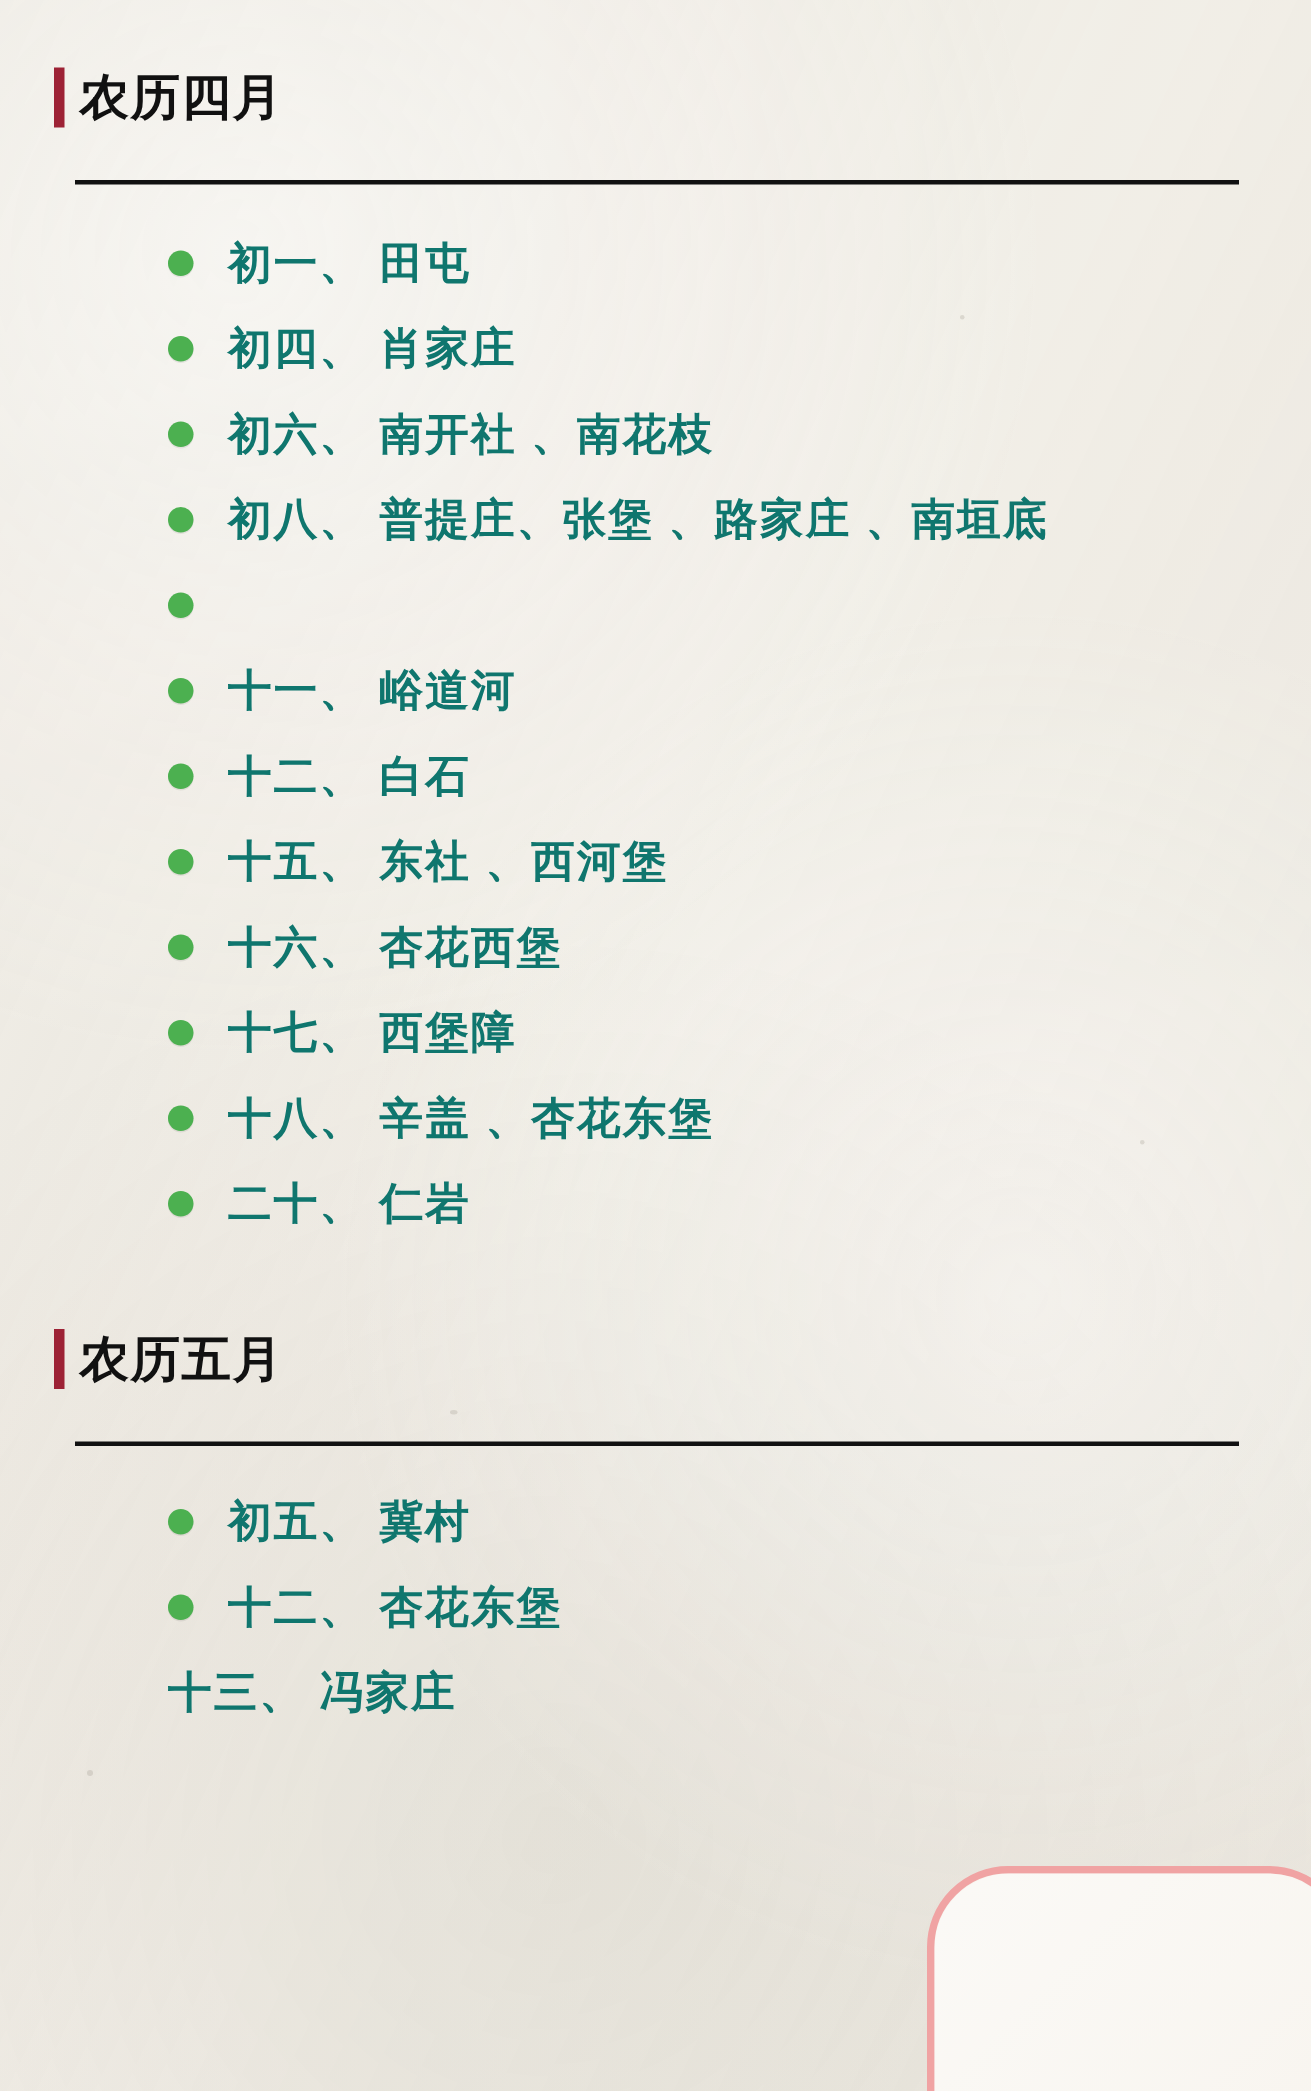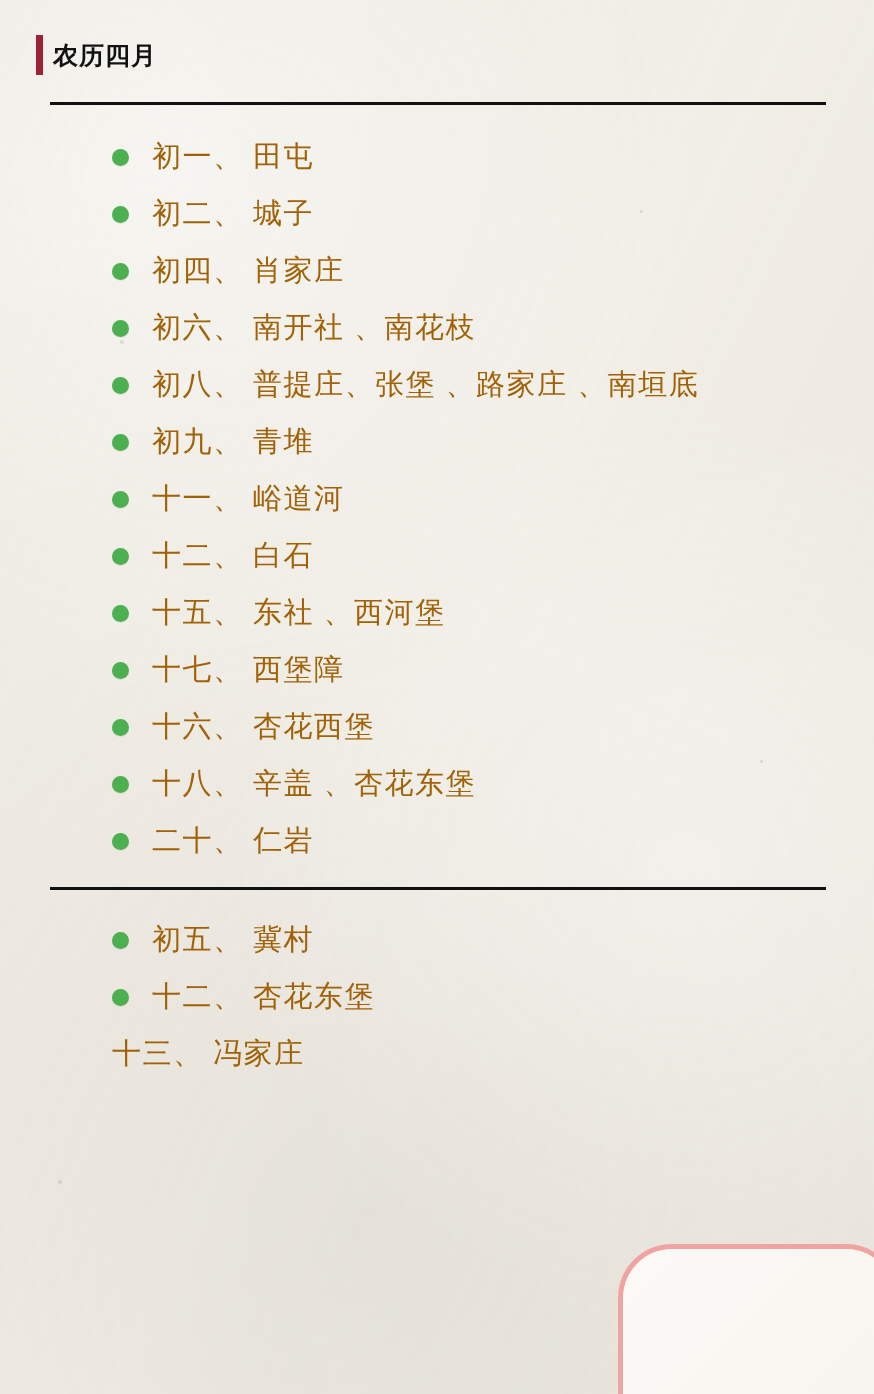--- a/index.html
+++ b/index.html
@@ -49,21 +49,21 @@
     padding-top: 26px;
   }
   .section-bar {
     width: 7px;
     height: 40px;
     background: #9d2235;
     margin-right: 10px;
     flex: none;
   }
   .section-title {
-    font-size: 25px;
+    font-size: 33px;
     font-weight: 700;
     letter-spacing: 1px;
     line-height: 1;
     color: #111;
   }
   .section-rule {
     height: 3px;
     background: #111;
     margin: 17px 12px 0 14px;
   }
@@ -82,23 +82,23 @@
     width: 17px;
     height: 17px;
     border-radius: 50%;
     background: #4cb050;
     flex: none;
     margin-right: 23px;
     box-shadow: 0 1px 0 rgba(0,0,0,0.07);
   }
   .entry-text {
     font-size: 29px;
-    font-weight: 400;
+    font-weight: 700;
     letter-spacing: 1.5px;
-    color: #a16207;
+    color: #0f766e;
     white-space: nowrap;
   }
   .section-second .entry-list {
     padding-top: 22px;
   }
   .section-second .section-header {
     padding-top: 36px;
   }
   .corner-sticker {
     position: absolute;
@@ -137,70 +137,69 @@
       <h1 class="section-title">农历四月</h1>
     </div>
     <div class="section-rule"></div>
     <ul class="entry-list">
       <li class="entry">
         <span class="bullet"></span>
         <span class="entry-text">初一、 田屯</span>
       </li>
       <li class="entry">
         <span class="bullet"></span>
-        <span class="entry-text">初二、 城子</span>
-      </li>
-      <li class="entry">
-        <span class="bullet"></span>
         <span class="entry-text">初四、 肖家庄</span>
       </li>
       <li class="entry">
         <span class="bullet"></span>
         <span class="entry-text">初六、 南开社 、南花枝</span>
       </li>
       <li class="entry">
         <span class="bullet"></span>
         <span class="entry-text">初八、 普提庄、张堡 、路家庄 、南垣底</span>
       </li>
       <li class="entry">
         <span class="bullet"></span>
-        <span class="entry-text">初九、 青堆</span>
       </li>
       <li class="entry">
         <span class="bullet"></span>
         <span class="entry-text">十一、 峪道河</span>
       </li>
       <li class="entry">
         <span class="bullet"></span>
         <span class="entry-text">十二、 白石</span>
       </li>
       <li class="entry">
         <span class="bullet"></span>
         <span class="entry-text">十五、 东社 、西河堡</span>
       </li>
       <li class="entry">
         <span class="bullet"></span>
+        <span class="entry-text">十六、 杏花西堡</span>
+      </li>
+      <li class="entry">
+        <span class="bullet"></span>
         <span class="entry-text">十七、 西堡障</span>
-      </li>
-      <li class="entry">
-        <span class="bullet"></span>
-        <span class="entry-text">十六、 杏花西堡</span>
       </li>
       <li class="entry">
         <span class="bullet"></span>
         <span class="entry-text">十八、 辛盖 、杏花东堡</span>
       </li>
       <li class="entry">
         <span class="bullet"></span>
         <span class="entry-text">二十、 仁岩</span>
       </li>
     </ul>
   </section>
 
   <section class="section section-second">
+    <div class="section-header">
+      <div class="section-bar"></div>
+      <h1 class="section-title">农历五月</h1>
+    </div>
     <div class="section-rule"></div>
     <ul class="entry-list">
       <li class="entry">
         <span class="bullet"></span>
         <span class="entry-text">初五、 冀村</span>
       </li>
       <li class="entry">
         <span class="bullet"></span>
         <span class="entry-text">十二、 杏花东堡</span>
       </li>

